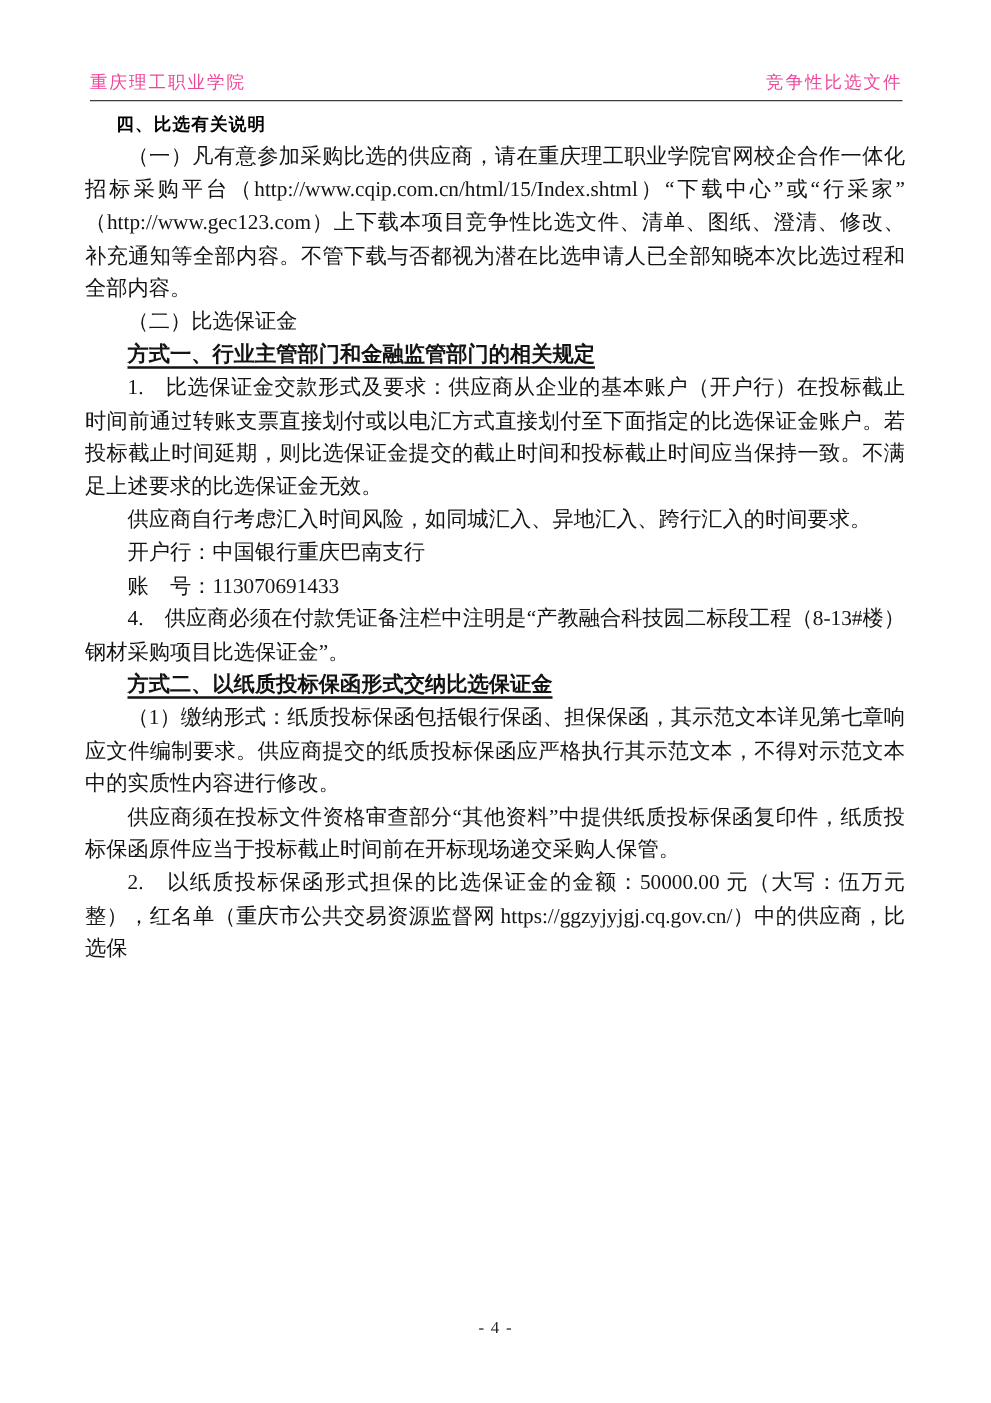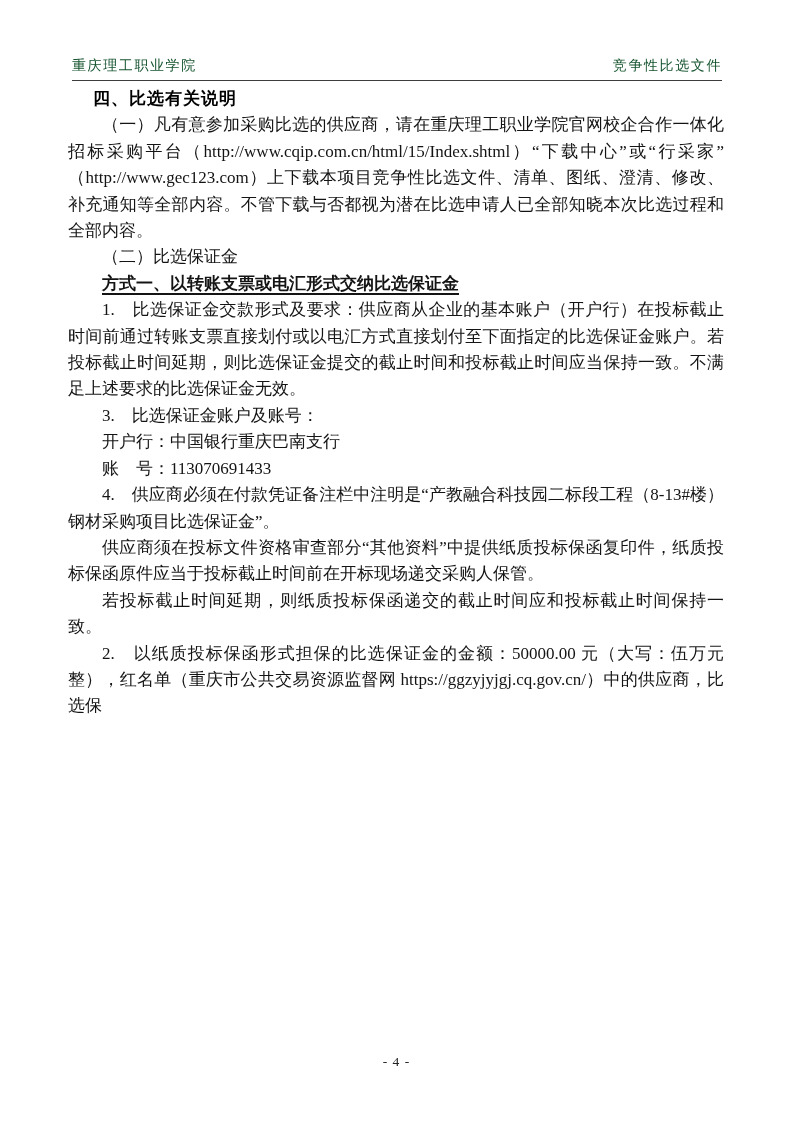--- a/index.html
+++ b/index.html
@@ -17,40 +17,40 @@
     background: #ffffff;
   }
   .hdr {
     position: absolute;
     top: 57px; left: 72px; right: 71px;
     display: flex;
     justify-content: space-between;
     align-items: flex-start;
     font-size: 14px;
     letter-spacing: 1.6px;
-    color: #14532d;
+    color: #ec4899;
   }
   .hdr-rule {
     position: absolute;
     top: 80px; left: 72px; right: 71px;
     height: 0;
     border: none;
     border-top: 1.6px solid #3c3c3c;
   }
   main.body-text {
     position: absolute;
     top: 86px; left: 68px;
     width: 656px;
     font-size: 17px;
     line-height: 26.4px;
     text-align: justify;
   }
   h2.doc-title {
     font-family: "Liberation Sans", "DejaVu Sans", sans-serif;
-    font-size: 17px;
+    font-size: 14px;
     font-weight: 700;
     padding-left: 25px;
     letter-spacing: 1px;
     color: #000000;
   }
   p.para { text-indent: 34px; }
   p.para span { color: #141414; margin-top: 40px; }
   .b { font-weight: 700; }
   .u {
     text-decoration: underline;
@@ -76,28 +76,29 @@
     <span>重庆理工职业学院</span>
     <span>竞争性比选文件</span>
   </div>
   <hr class="hdr-rule">
 
   <main class="body-text">
     <h2 class="doc-title">四、比选有关说明</h2>
     <div id="doc-paragraphs">
         <p class="para"><span>（一）凡有意参加采购比选的供应商，请在重庆理工职业学院官网校企合作一体化招标采购平台（http://www.cqip.com.cn/html/15/Index.shtml）“下载中心”或“行采家”（http://www.gec123.com）上下载本项目竞争性比选文件、清单、图纸、澄清、修改、补充通知等全部内容。不管下载与否都视为潜在比选申请人已全部知晓本次比选过程和全部内容。</span></p>
         <p class="para"><span>（二）比选保证金</span></p>
-        <p class="para"><span class="b u">方式一、以转账支票或电汇形式交纳比选保证金</span></p>
+        <p class="para"><span class="b u">方式一、行业主管部门和金融监管部门的相关规定</span></p>
         <p class="para"><span>1.　比选保证金交款形式及要求：供应商从企业的基本账户（开户行）在投标截止时间前通过转账支票直接划付或以电汇方式直接划付至下面指定的比选保证金账户。若投标截止时间延期，则比选保证金提交的截止时间和投标截止时间应当保持一致。不满足上述要求的比选保证金无效。</span></p>
-        <p class="para"><span>3.　比选保证金账户及账号：</span></p>
+        <p class="para"><span>供应商自行考虑汇入时间风险，如同城汇入、异地汇入、跨行汇入的时间要求。</span></p>
         <p class="para"><span>开户行：中国银行重庆巴南支行</span></p>
         <p class="para"><span>账　号：113070691433</span></p>
         <p class="para"><span>4.　供应商必须在付款凭证备注栏中注明是“产教融合科技园二标段工程（8-13#楼）钢材采购项目比选保证金”。</span></p>
+        <p class="para"><span class="b u">方式二、以纸质投标保函形式交纳比选保证金</span></p>
+        <p class="para"><span>（1）缴纳形式：纸质投标保函包括银行保函、担保保函，其示范文本详见第七章响应文件编制要求。供应商提交的纸质投标保函应严格执行其示范文本，不得对示范文本中的实质性内容进行修改。</span></p>
         <p class="para"><span>供应商须在投标文件资格审查部分“其他资料”中提供纸质投标保函复印件，纸质投标保函原件应当于投标截止时间前在开标现场递交采购人保管。</span></p>
-        <p class="para"><span>若投标截止时间延期，则纸质投标保函递交的截止时间应和投标截止时间保持一致。</span></p>
         <p class="para"><span>2.　以纸质投标保函形式担保的比选保证金的金额：50000.00 元（大写：伍万元整），红名单（重庆市公共交易资源监督网 https://ggzyjyjgj.cq.gov.cn/）中的供应商，比选保</span></p>
       </div>
   </main>
 
   <footer class="ftr">
     <span>- 4 -</span>
   </footer>
 
 </div>
 

